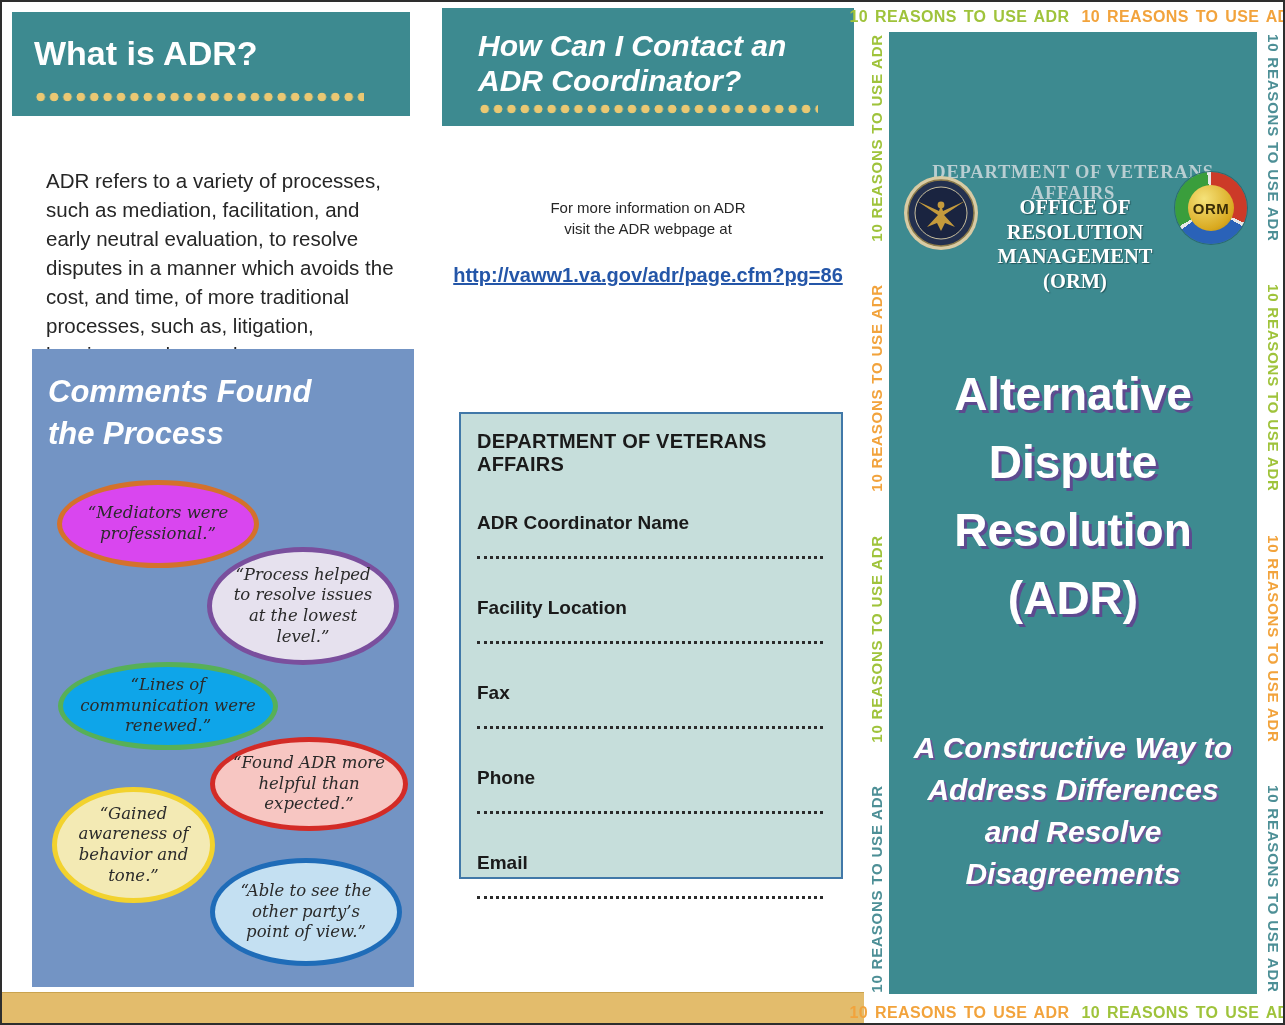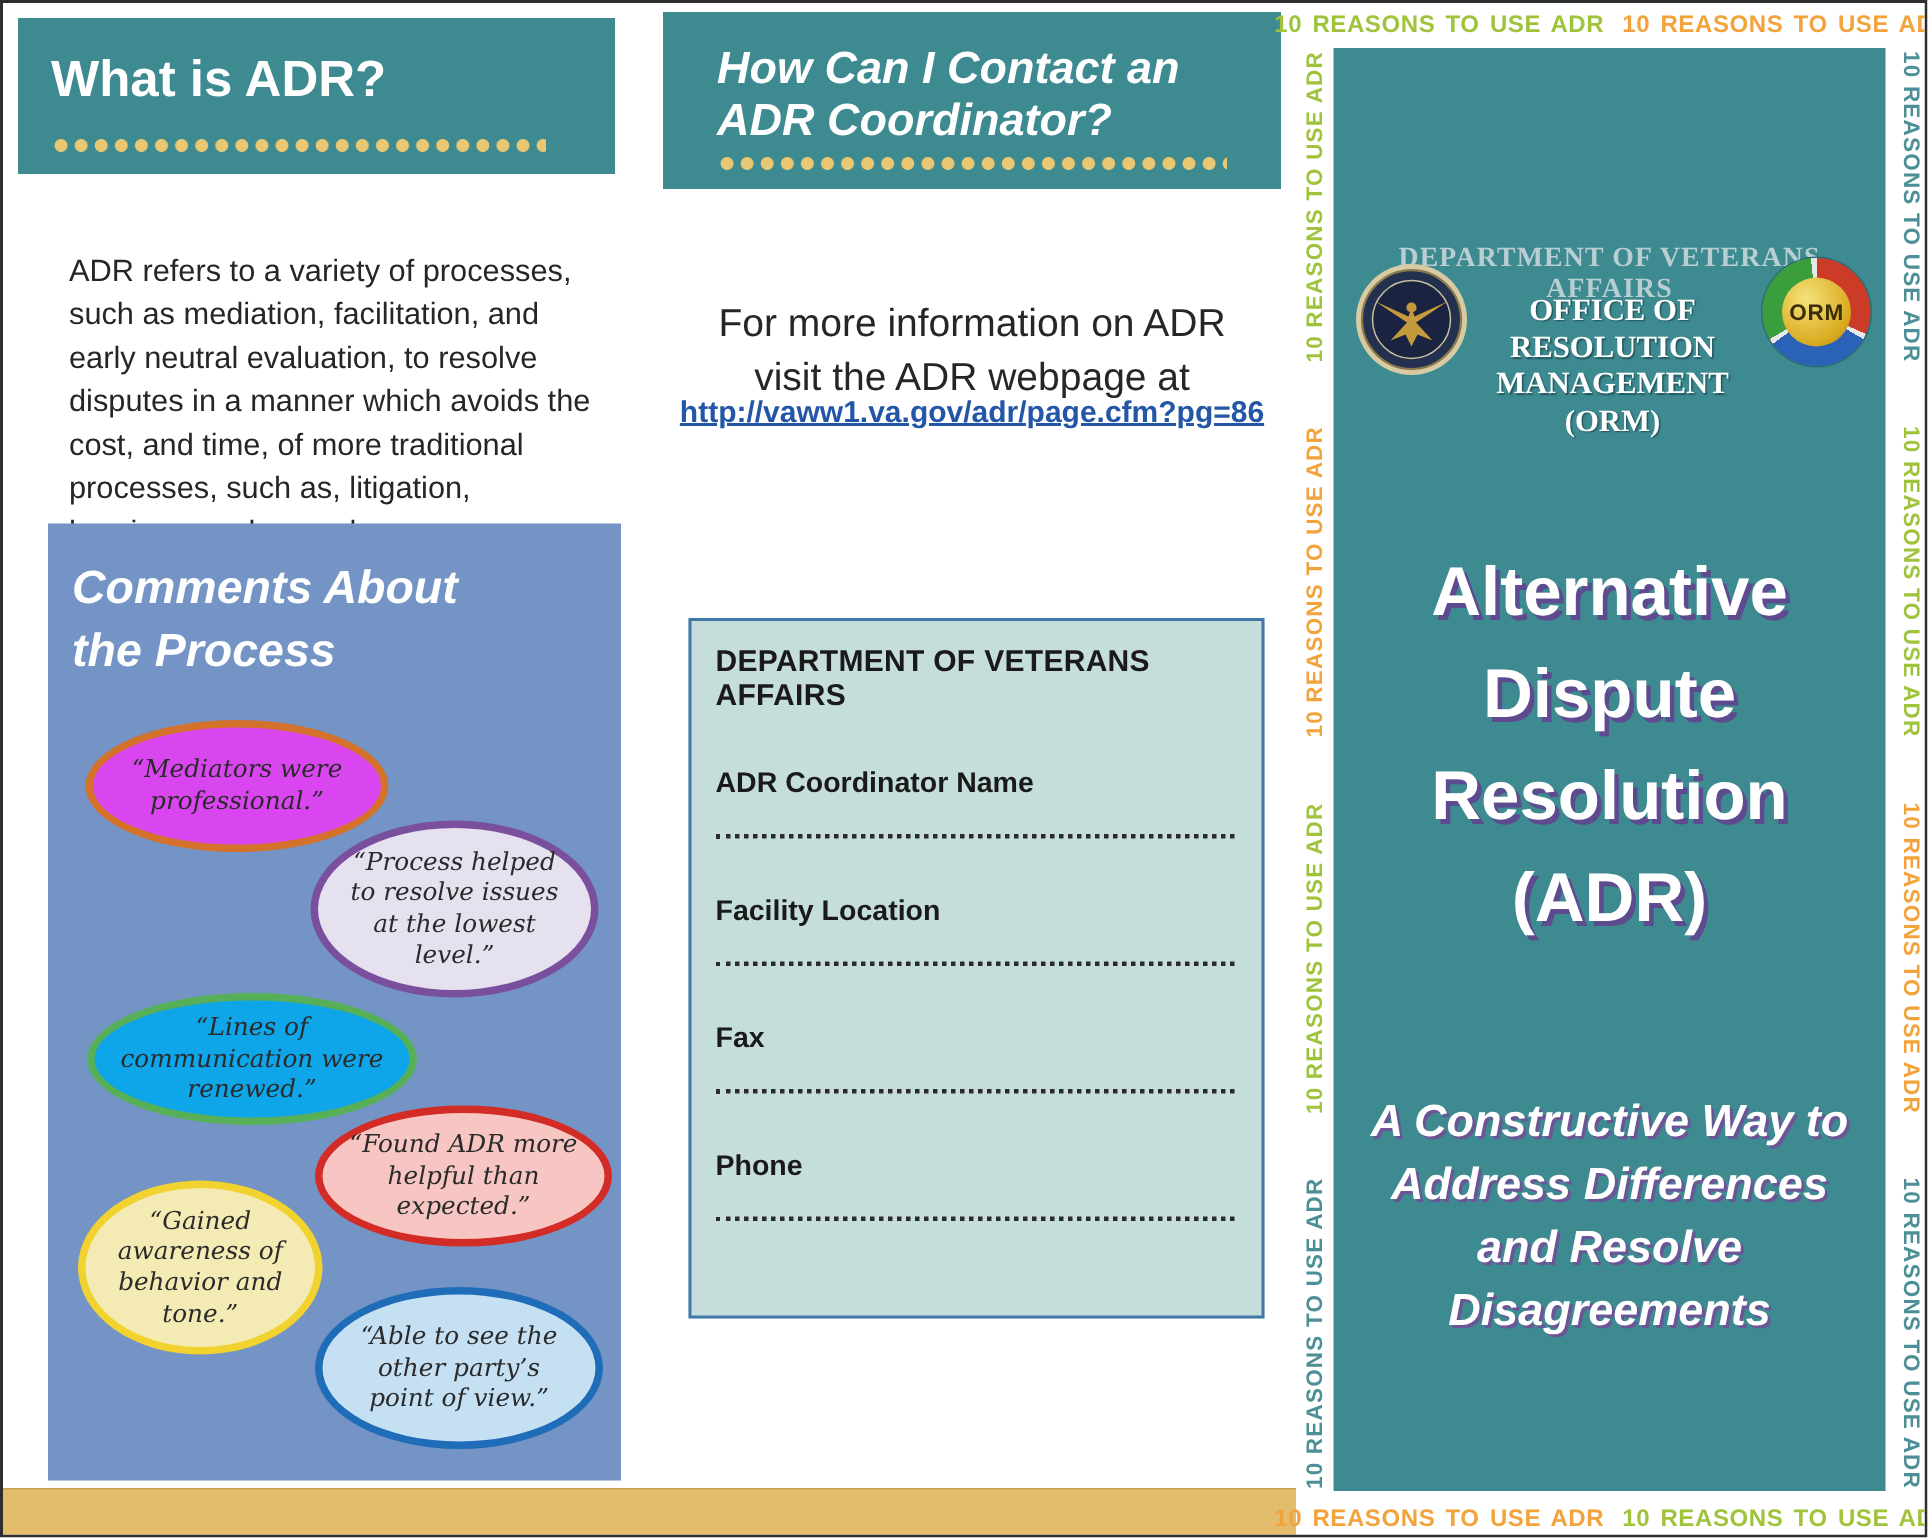--- a/index.html
+++ b/index.html
@@ -27,21 +27,21 @@
   .b1 { left:25px; top:131px;  width:202px; height:88px; }
   .b2 { left:175px; top:198px; width:192px; height:118px; }
   .b3 { left:26px; top:313px;  width:220px; height:88px; }
   .b4 { left:178px; top:388px; width:198px; height:94px; }
   .b5 { left:20px; top:438px;  width:163px; height:116px; }
   .b6 { left:178px; top:509px; width:192px; height:108px; }
   
   .hdr-mid { left:440px; top:6px; width:412px; height:118px; }
   .hdr-mid h1 { margin:0; padding:20px 0 0 36px; font-size:30px; font-weight:700; color:#ffffff; line-height:1.18;font-style:italic; }
   .dots-mid { left:36px; bottom:12px; width:340px; }
-  .mid-info { position:absolute; left:440px; top:196px; width:412px; text-align:center; font-size:26px; color:#262626; line-height:1.38; }
+  .mid-info { position:absolute; left:440px; top:196px; width:412px; text-align:center; font-size:15px; color:#262626; line-height:1.38; }
   .mid-link-wrap { position:absolute; left:440px; top:262px; width:412px; text-align:center; }
   .mid-link { font-size:20px; font-weight:700; color:#2456a8; text-decoration:underline; }
   .form-box {
     position:absolute; left:457px; top:410px; width:384px; height:467px;
     background:#c6dedb; border:2px solid #4178a8; box-sizing:border-box; padding:14px 16px 0 16px;
   }
   .form-title { margin:2px 0 0 0; font-size:20px; font-weight:700; color:#1a1a1a; letter-spacing:0.2px; }
   .field { position:relative; height:85px; }
   .f-label { position:absolute; left:0; top:36px; font-size:19px; font-weight:700; color:#1a1a1a; }
   .f-line { position:absolute; left:0; right:2px; bottom:2px; border-bottom:3px dotted #2b2b2b; }
@@ -74,21 +74,21 @@
 <div class="page">
 
   <div class="hdr-box hdr-left">
     <h1>What is ADR?</h1>
     <div class="dots dots-left"></div>
   </div>
   <p class="body-copy">ADR refers to a variety of processes, such as mediation, facilitation, and early neutral evaluation, to resolve disputes in a manner which avoids the cost, and time, of more traditional processes, such as, litigation, hearings, and appeals.</p>
 
   <div class="comments-box">
     <div class="comments-title">
-      <span>Comments About</span><br>
+      <span>Comments Found</span><br>
       <span>the Process</span>
     </div>
     <div class="bubble b1" style="border-color: rgb(212, 113, 43); background-color: #d946ef;">
       <span>“Mediators were professional.”</span>
     </div>
     <div class="bubble b2" style="border-color: rgb(122, 79, 157); background-color: rgb(230, 225, 238);">
       <span>“Process helped to resolve issues at the lowest level.”</span>
     </div>
     <div class="bubble b3" style="border-color: rgb(87, 176, 87); background-color: #0ea5e9;">
       <span>“Lines of communication were renewed.”</span>
@@ -125,20 +125,24 @@
     <div class="field">
       <div class="f-label">Facility Location</div>
       <div class="f-line"></div>
     </div>
     <div class="field">
       <div class="f-label">Fax</div>
       <div class="f-line"></div>
     </div>
     <div class="field">
       <div class="f-label">Phone</div>
+      <div class="f-line"></div>
+    </div>
+    <div class="field">
+      <div class="f-label">Email</div>
       <div class="f-line"></div>
     </div>
   </div>
 
   <div class="tan-bar"></div>
 
   <div class="cover">
 
     <div class="hrow hrow-top">
       <span style="color: rgb(159, 195, 59);">10 REASONS TO USE ADR</span>

